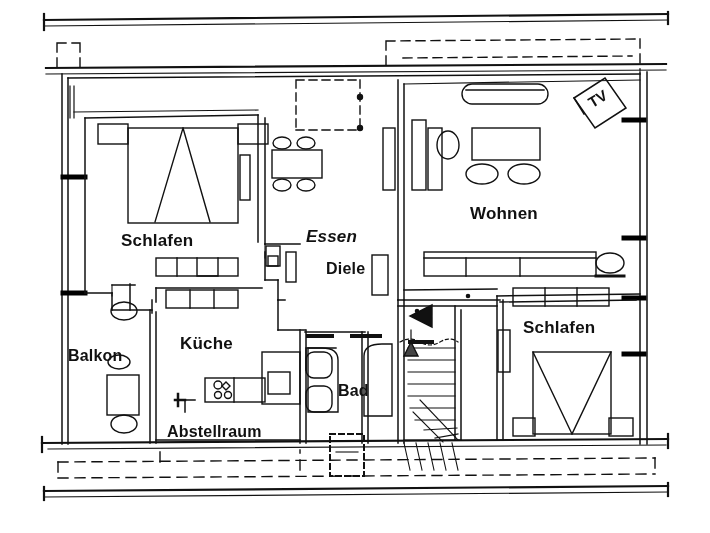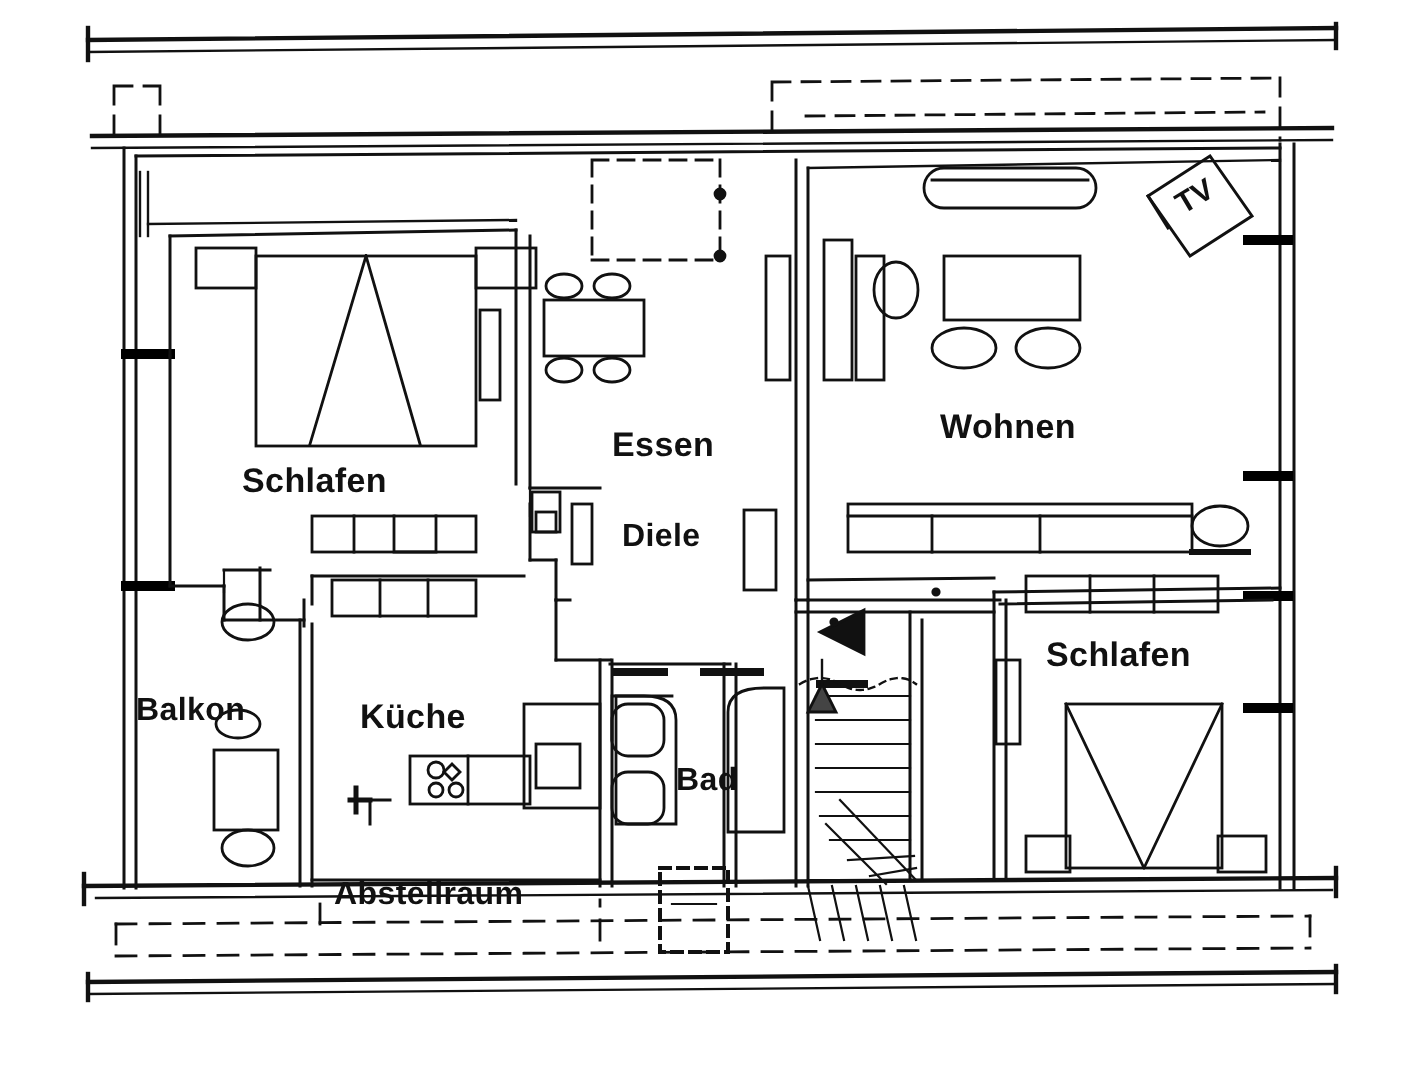--- a/index.html
+++ b/index.html
@@ -322,31 +322,31 @@
       <g stroke-width="1.1">
         <path d="M265,244 L265,258"></path>
         <path d="M112,285 L112,296"></path>
       </g>
 
     </g>
   </svg>
 
   <div class="room-label lbl-lg" style="left:121px; top:232px;">Schlafen</div>
 
-  <div class="room-label lbl-lg" style="left:306px; top:214px;">Essen</div>
+  <div class="room-label lbl-lg" style="left:306px; top:228px;font-style:italic;">Essen</div>
 
   <div class="room-label lbl-lg" style="left:470px; top:205px;text-align:center;">Wohnen</div>
 
-  <div class="room-label lbl-md" style="left:311px; top:261px;">Diele</div>
+  <div class="room-label lbl-md" style="left:326px; top:261px;">Diele</div>
 
   <div class="room-label lbl-md" style="left:68px; top:348px;">Balkon</div>
 
-  <div class="room-label lbl-lg" style="left:180px; top:335px;margin-top:15px;">Küche</div>
+  <div class="room-label lbl-lg" style="left:180px; top:335px;">Küche</div>
 
   <div class="room-label lbl-md" style="left:338px; top:383px;">Bad</div>
 
-  <div class="room-label lbl-md" style="left:167px; top:440px;">Abstellraum</div>
+  <div class="room-label lbl-md" style="left:167px; top:424px;">Abstellraum</div>
 
   <div class="room-label lbl-lg" style="left:523px; top:319px;">Schlafen</div>
 
   <div class="tv-label" style="left:588px; top:90px;">TV</div>
 
 </div>
 
 </body></html>

